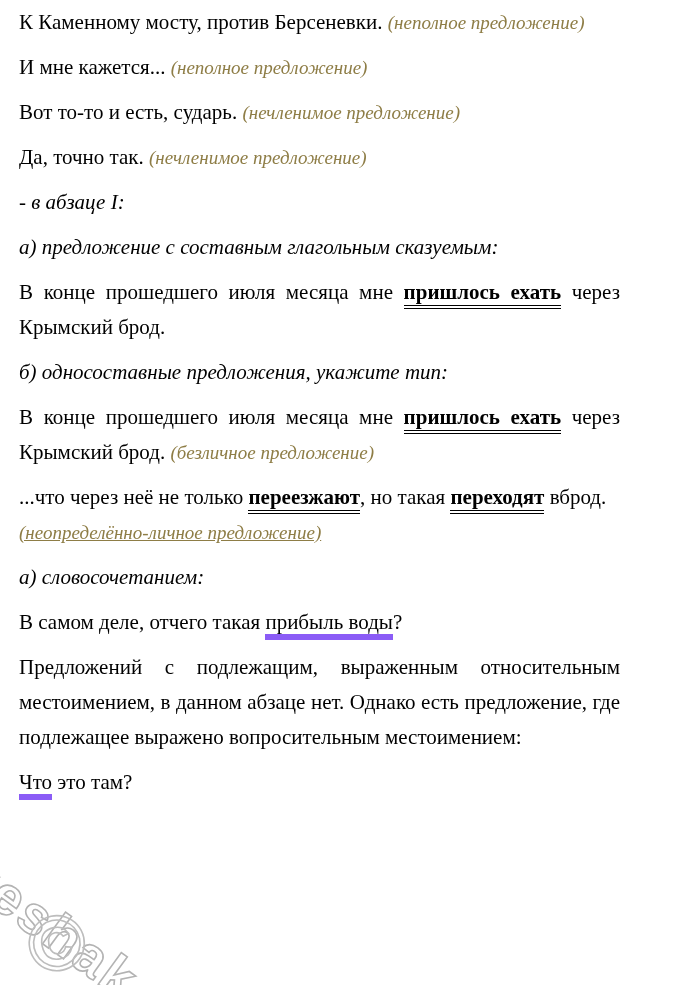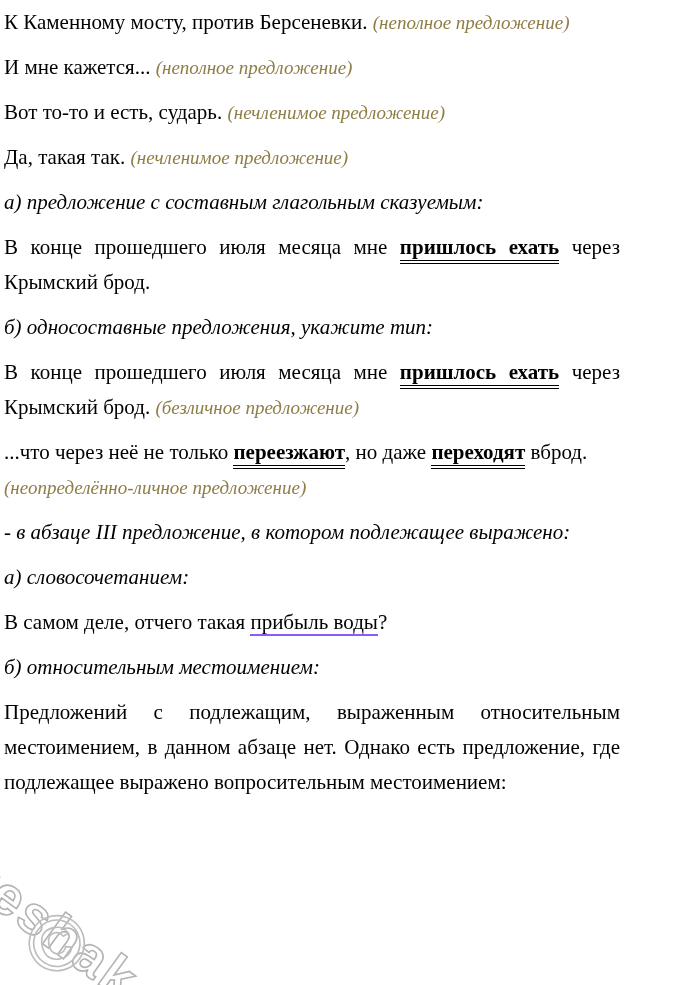--- a/index.html
+++ b/index.html
@@ -11,21 +11,21 @@
     width: 692px;
     height: 985px;
     overflow: hidden;
     font-family: "Liberation Serif", serif;
   }
   .page {
     position: relative;
     width: 624px;
     height: 985px;
     box-sizing: border-box;
-    padding: 5px 4px 0 4px;
+    padding: 5px 4px 0 19px;
     background: #ffffff;
   }
   .doc-body {
     position: relative;
     z-index: 1;
   }
   .line {
     margin: 0 0 10px 0;
     font-size: 21px;
     line-height: 35px;
@@ -37,31 +37,32 @@
   .seg-n {}
   .seg-i {
     font-style: italic;
   }
   .seg-a {
     font-style: italic;
     font-size: 19px;
     color: #8e7d46;
   }
   .seg-u {
-    border-bottom: 2px solid #8b5cf6;
+    border-bottom: 6px solid #8b5cf6;
     padding-bottom: 0px;
     margin-top: 7px;
   }
   .seg-uu {
     border-bottom: 4px double #000;
     padding-bottom: 1px;
     font-weight: bold;
   }
   .seg-block {
     display: block;
+    text-decoration: underline;
   }
   .watermark {
     position: absolute;
     left: 0;
     top: 0;
     width: 692px;
     height: 985px;
     z-index: 2;
     pointer-events: none;
   }
@@ -91,29 +92,29 @@
   }
 </style>
 </head>
 <body>
 
 <div class="page">
   <div class="doc-body" id="doc-body">
       <p class="line"><span class="seg-n">К Каменному мосту, против Берсеневки. </span><span class="seg-a">(неполное предложение)</span></p>
       <p class="line"><span class="seg-n">И мне кажется... </span><span class="seg-a">(неполное предложение)</span></p>
       <p class="line"><span class="seg-n">Вот то-то и есть, сударь. </span><span class="seg-a">(нечленимое предложение)</span></p>
-      <p class="line"><span class="seg-n">Да, такая так. </span><span class="seg-a">(нечленимое предложение)</span></p>
+      <p class="line"><span class="seg-n">Да, точно так. </span><span class="seg-a">(нечленимое предложение)</span></p>
+      <p class="line"><span class="seg-i">- в абзаце I:</span></p>
       <p class="line"><span class="seg-i">а) предложение с составным глагольным сказуемым:</span></p>
       <p class="line justify"><span class="seg-n">В конце прошедшего июля месяца мне </span><span class="seg-uu">пришлось ехать</span><span class="seg-n"> через Крымский брод.</span></p>
       <p class="line"><span class="seg-i">б) односоставные предложения, укажите тип:</span></p>
       <p class="line justify"><span class="seg-n">В конце прошедшего июля месяца мне </span><span class="seg-uu">пришлось ехать</span><span class="seg-n"> через Крымский брод. </span><span class="seg-a">(безличное предложение)</span></p>
-      <p class="line justify"><span class="seg-n">...что через неё не только </span><span class="seg-uu">переезжают</span><span class="seg-n">, но даже </span><span class="seg-uu">переходят</span><span class="seg-n"> вброд.</span><span class="seg-a seg-block">(неопределённо-личное предложение)</span></p>
-      <p class="line"><span class="seg-i">- в абзаце III предложение, в котором подлежащее выражено:</span></p>
+      <p class="line justify"><span class="seg-n">...что через неё не только </span><span class="seg-uu">переезжают</span><span class="seg-n">, но такая </span><span class="seg-uu">переходят</span><span class="seg-n"> вброд.</span><span class="seg-a seg-block">(неопределённо-личное предложение)</span></p>
       <p class="line"><span class="seg-i">а) словосочетанием:</span></p>
       <p class="line"><span class="seg-n">В самом деле, отчего такая </span><span class="seg-u">прибыль воды</span><span class="seg-n">?</span></p>
-      <p class="line"><span class="seg-i">б) относительным местоимением:</span></p>
       <p class="line justify"><span class="seg-n">Предложений с подлежащим, выраженным относительным местоимением, в данном абзаце нет. Однако есть предложение, где подлежащее выражено вопросительным местоимением:</span></p>
+      <p class="line"><span class="seg-u">Что</span><span class="seg-n"> это там?</span></p>
     </div>
   <div class="watermark">
     <span class="wm-text">reshak.ru</span>
     <span class="wm-copy">©</span>
   </div>
 </div>
 
 </body></html>

